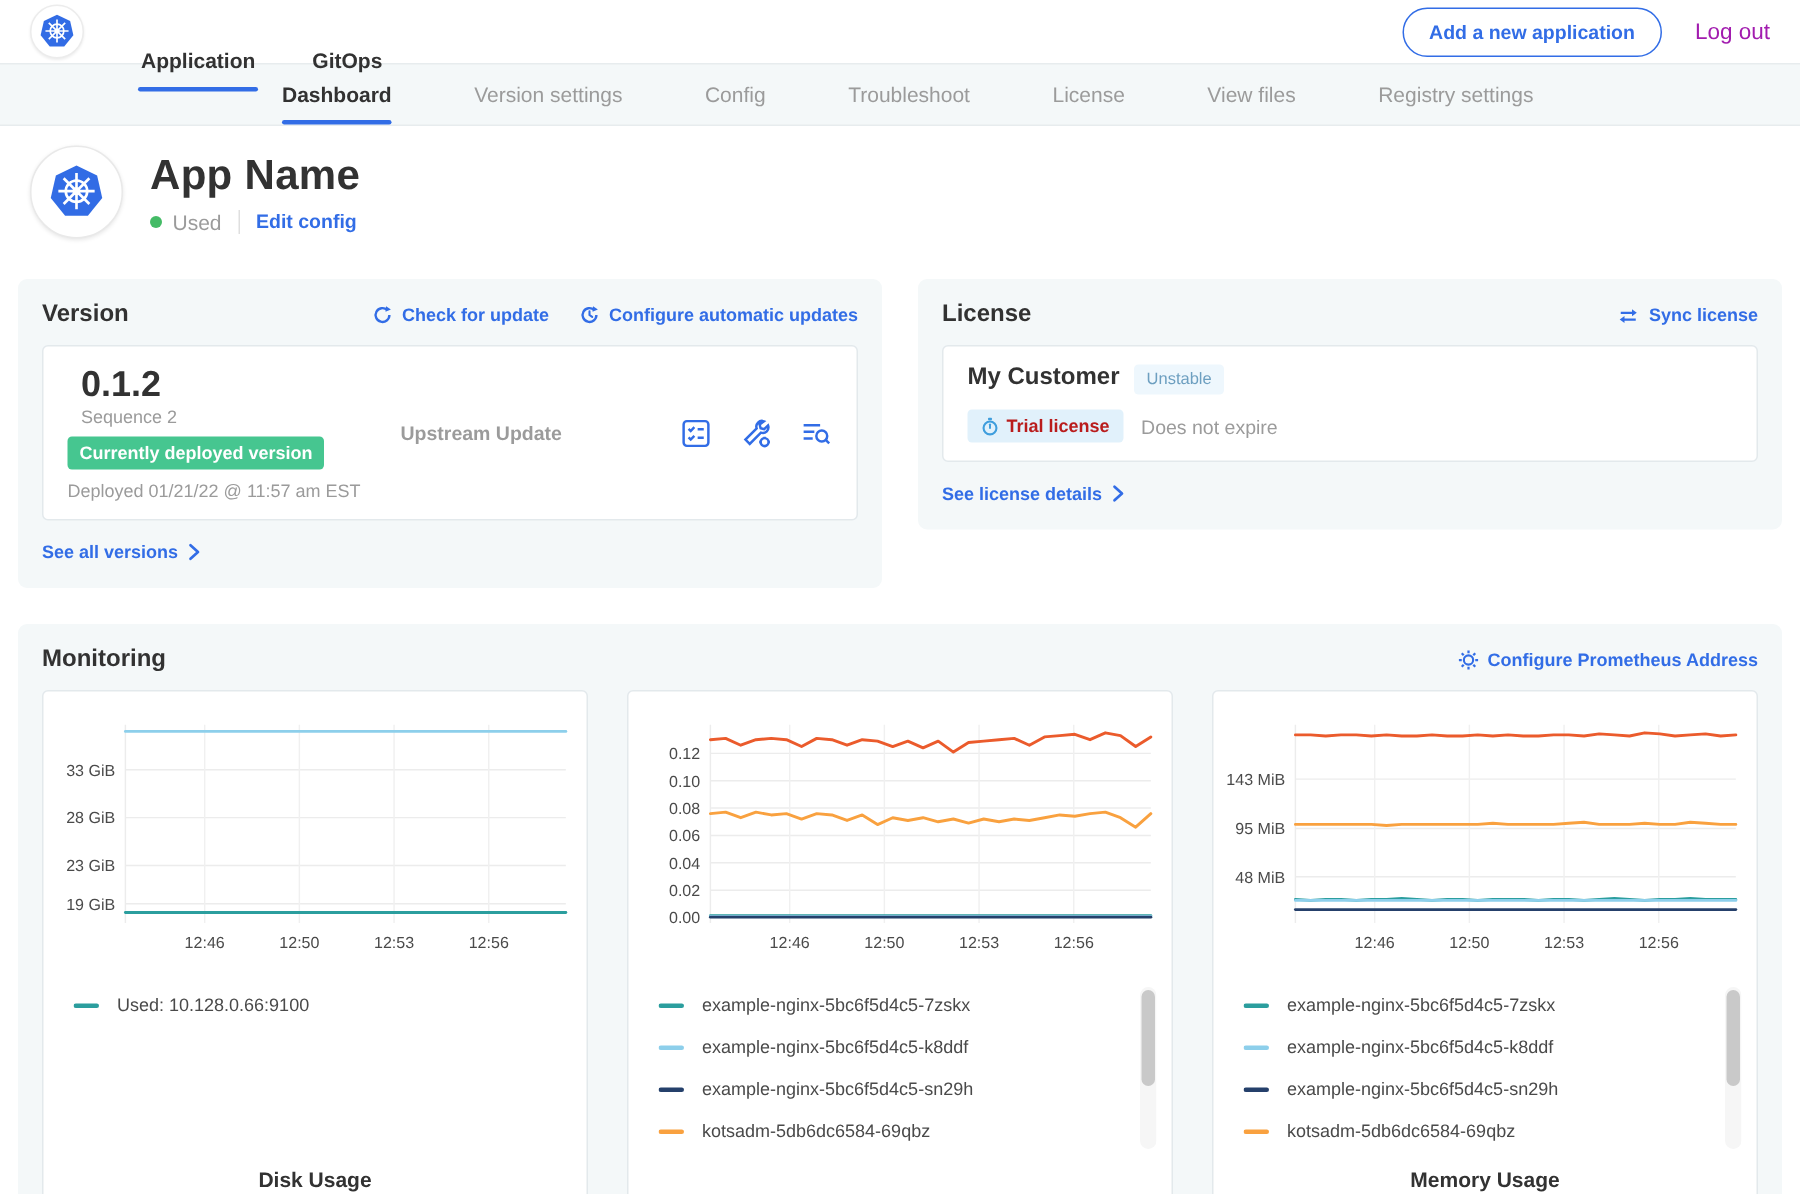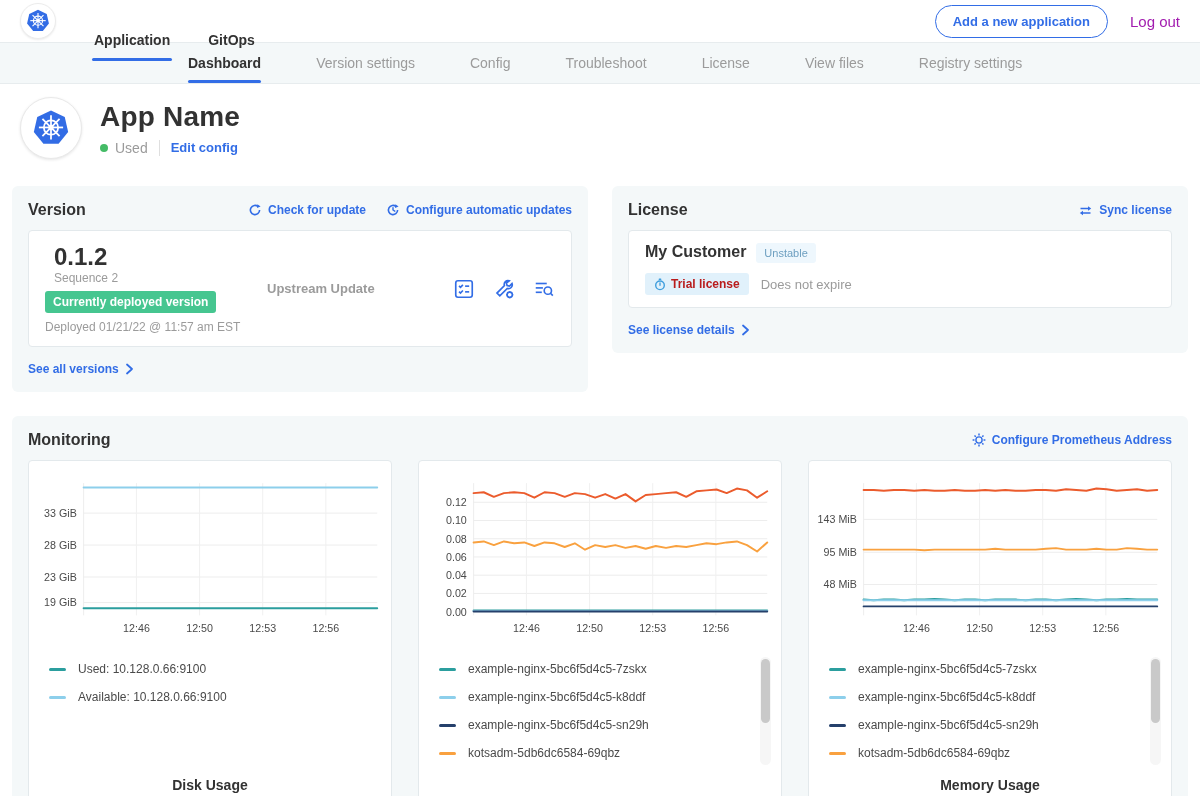--- a/index.html
+++ b/index.html
@@ -311,24 +311,20 @@
             <text x="234.22" y="161" text-anchor="middle" font-size="11" fill="#4a4a4a">12:53</text>
             <line x1="299.15" y1="8" x2="299.15" y2="144" stroke="#f0f0f0" stroke-width="1"></line>
             <text x="299.15" y="161" text-anchor="middle" font-size="11" fill="#4a4a4a">12:56</text>
             <polyline points="50.0,136.8 352.0,136.8" fill="none" stroke="#2b9e9e" stroke-width="2" stroke-linejoin="round" stroke-linecap="round"></polyline>
             <polyline points="50.0,12.6 352.0,12.6" fill="none" stroke="#8dcfeb" stroke-width="2" stroke-linejoin="round" stroke-linecap="round"></polyline>
           </svg></div>
       <div class="legend">
           <div class="legend-row">
             <span class="legend-dash" style="background: rgb(43, 158, 158);"></span>
             <span class="legend-label">Used: 10.128.0.66:9100</span>
-          </div>
-          <div class="legend-row">
-            <span class="legend-dash" style="background: rgb(141, 207, 235);"></span>
-            <span class="legend-label">Available: 10.128.0.66:9100</span>
           </div>
         </div>
       <div class="chart-title">Disk Usage</div>
     </div>
 
     <div class="chart-card">
       <div class="chart-wrap"><svg viewBox="0 0 360 168" width="100%" height="168">
             <line x1="50" y1="8" x2="50" y2="144" stroke="#ececec" stroke-width="1"></line>
             <line x1="50" y1="140.24827586206897" x2="352" y2="140.24827586206897" stroke="#ececec" stroke-width="1"></line>
             <text x="43" y="144.24827586206897" text-anchor="end" font-size="11" fill="#4a4a4a">0.00</text>

